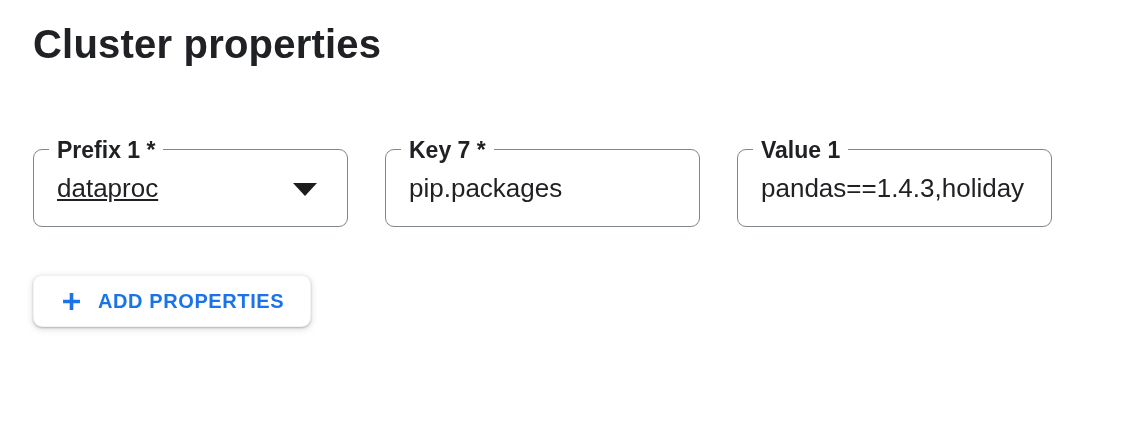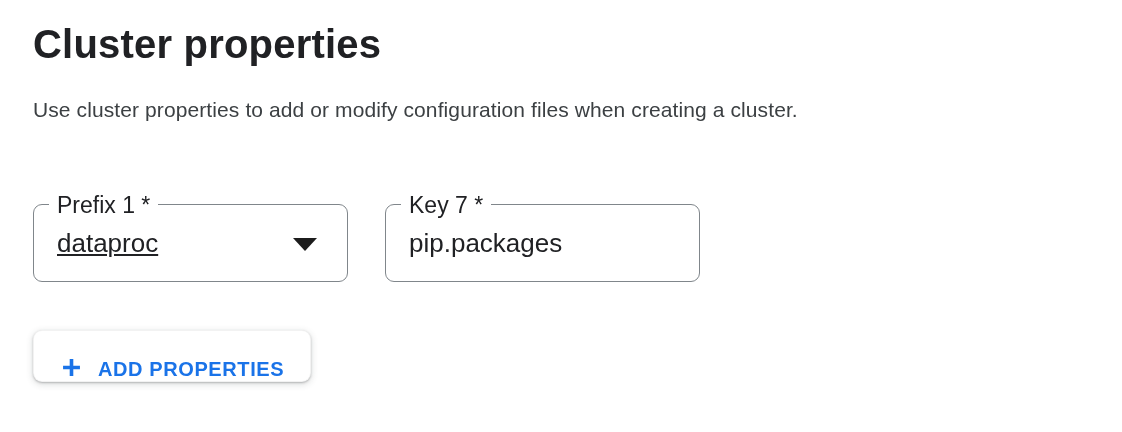--- a/index.html
+++ b/index.html
@@ -44,21 +44,21 @@
     background: #ffffff;
     cursor: text;
   }
   .field-label {
     position: absolute;
     top: -13px;
     left: 15px;
     background: #ffffff;
     padding: 0 8px;
     font-size: 23px;
-    font-weight: normal;
+    font-weight: bold;
     color: #202124;
     line-height: 26px;
     white-space: nowrap;
   }
   .field-value {
     position: absolute;
     left: 23px;
     right: 5px;
     top: 50%;
     transform: translateY(-50%);
@@ -77,21 +77,21 @@
     width: 0;
     height: 0;
     border-left: 12px solid transparent;
     border-right: 12px solid transparent;
     border-top: 13px solid #1c1c1c;
     cursor: pointer;
   }
   .add-btn {
     margin-top: 48px;
     display: inline-flex;
-    align-items: flex-end;
+    align-items: center;
     gap: 13px;
     height: 52px;
     padding: 0 26px 0 24px;
     background: #ffffff;
     border: 1px solid rgba(0,0,0,0.05);
     border-radius: 9px;
     box-shadow: 0 1px 2px rgba(60,64,67,0.30), 0 2px 6px 1px rgba(60,64,67,0.15);
     color: #1a73e8;
     font-family: "Liberation Sans", "DejaVu Sans", sans-serif;
     font-size: 20px;
@@ -106,35 +106,38 @@
     flex: 0 0 auto;
   }
 </style>
 </head>
 <body>
 
 <div class="page">
 
   <h1 class="page-title">Cluster properties</h1>
 
-  <p class="page-description">Use cluster properties to add or modify configuration files when creating a cluster.</p>
 
   <div class="fields-row">
 
     <div class="field has-caret">
       <span class="field-label">Prefix 1 *</span>
       <span class="field-value">dataproc</span>
       <span class="caret-down"></span>
     </div>
 
     <div class="field">
       <span class="field-label">Key 7 *</span>
       <span class="field-value">pip.packages</span>
     </div>
 
+    <div class="field">
+      <span class="field-label">Value 1</span>
+      <span class="field-value">pandas==1.4.3,holiday</span>
+    </div>
 
   </div>
 
   <button class="add-btn">
     <svg class="plus-icon" viewBox="0 0 24 24" aria-hidden="true">
       <path d="M12 4.5 V19.5 M4.5 12 H19.5" stroke="#1a73e8" stroke-width="3.2" fill="none" stroke-linecap="butt"></path>
     </svg>
     <span>ADD PROPERTIES</span>
   </button>
 

